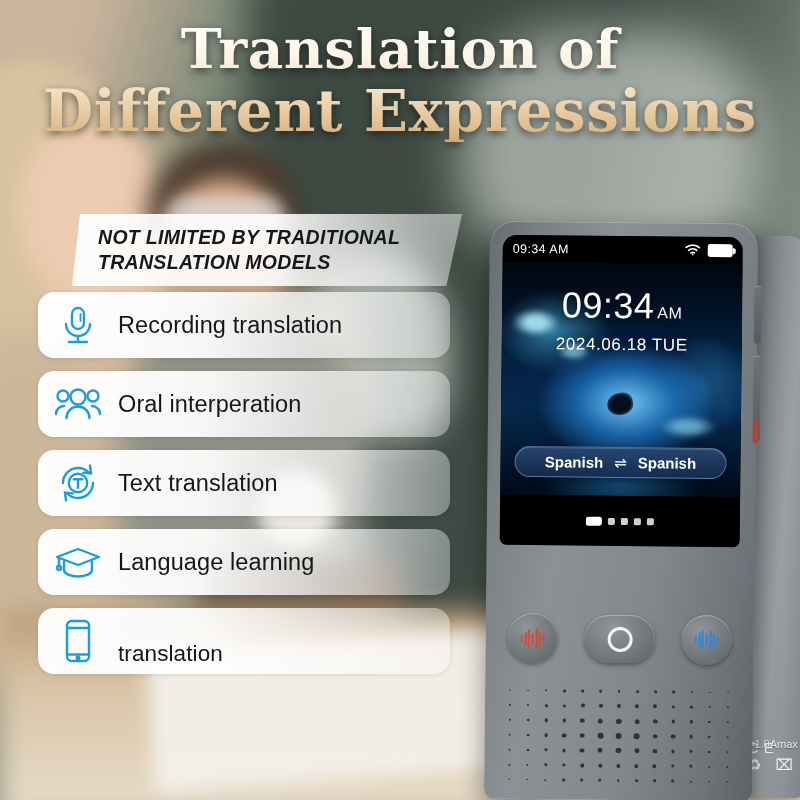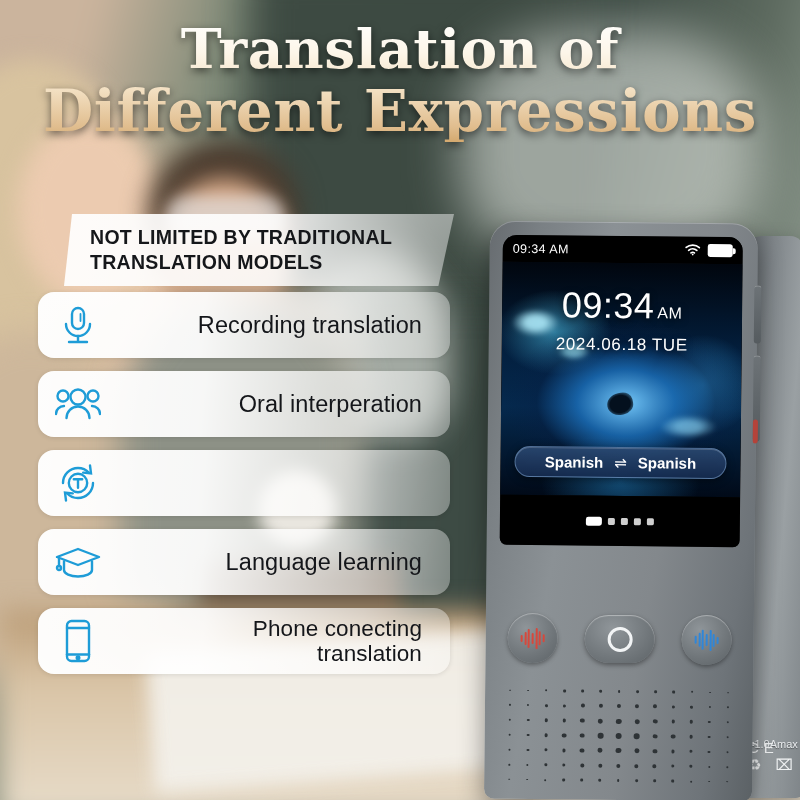--- a/index.html
+++ b/index.html
@@ -51,43 +51,43 @@
     letter-spacing:.5px;
     background:linear-gradient(180deg,#ffffff 0%,#fdf6e9 28%,#f3e0c2 58%,#e0bd8e 88%,#d4a96f 100%);
     -webkit-background-clip:text; background-clip:text;
     -webkit-text-fill-color:transparent; color:transparent;
     filter:drop-shadow(0 3px 4px rgba(0,0,0,.55));
   }
   #title .l2{ display:block; font-size:58px; }
 
   
   #subbanner{
-    position:absolute; left:64px; top:214px; width:390px; height:72px; z-index:13;
+    position:absolute; left:72px; top:214px; width:390px; height:72px; z-index:13;
     background:linear-gradient(95deg, rgba(255,255,255,.93) 0%, rgba(255,255,255,.88) 55%, rgba(255,255,255,.42) 100%);
     clip-path:polygon(8px 0, 100% 0, 96% 100%, 0 100%);
-    display:flex; align-items:center;
+    display:flex; align-items:center;font-style:italic;
   }
   #subbanner .txt{
     padding-left:26px; font-size:19.5px; font-weight:bold; line-height:25px;
     color:#15171a; letter-spacing:.3px;
   }
 
   
   #features{ position:absolute; left:38px; top:292px; width:412px; z-index:13; }
   .frow{
     position:relative; height:66px; margin-bottom:13px;
     background:linear-gradient(96deg, rgba(255,255,255,.97) 0%, rgba(255,255,255,.93) 40%, rgba(255,255,255,.62) 78%, rgba(255,255,255,.34) 100%);
     border-radius:16px;
     display:flex; align-items:center;
     box-shadow:0 1px 5px rgba(0,0,0,.10);
   }
   .frow .ico{ width:80px; display:flex; align-items:center; justify-content:center; flex:0 0 80px; }
   .frow .ico svg{ display:block; }
   .frow .lbl{
-    flex:1; text-align:right; padding-right:28px;
+    flex:1; text-align:left; padding-right:28px;
     font-size:23.5px; color:#14161a; line-height:25px; letter-spacing:.1px;
   }
   .frow .lbl.two{ font-size:22.5px; line-height:25px; }
 
   
   #device{
     position:absolute; left:487px; top:222px; width:268px; height:578px; z-index:14;
     border-radius:26px 26px 10px 10px;
     background:linear-gradient(100deg,#676c70 0%, #7a8084 14%, #8b9195 34%, #83888c 62%, #6e7479 86%, #5b6165 100%);
     box-shadow:0 10px 26px rgba(0,0,0,.42), inset 0 1px 0 rgba(255,255,255,.25);
@@ -283,20 +283,21 @@
     <span class="ico">
       <svg width="42" height="42" viewBox="0 0 42 42" fill="none" stroke="#1e9cd7" stroke-width="2.4" stroke-linecap="round">
         <path d="M6 21a15 15 0 0 1 15-15 15 15 0 0 1 11 4.8"></path>
         <path d="M36 21a15 15 0 0 1-15 15A15 15 0 0 1 10 31.2"></path>
         <path d="M33 3.5l1 7.8-7.8-.7"></path>
         <path d="M9 38.5l-1-7.8 7.8.7"></path>
         <circle cx="21" cy="21" r="9.2"></circle>
         <path d="M16.8 17.2h8.4M21 17.2v8.6"></path>
       </svg>
     </span>
+    <span class="lbl">Text  translation</span>
   </div>
 
   <div class="frow">
     <span class="ico">
       <svg width="48" height="38" viewBox="0 0 48 38" fill="none" stroke="#1e9cd7" stroke-width="2.4" stroke-linecap="round" stroke-linejoin="round">
         <path d="M24 6 3 14l21 8 21-8z"></path>
         <path d="M10 18.5V27c0 3.6 6.3 6.5 14 6.5s14-2.9 14-6.5v-8.5"></path>
         <path d="M5 15v8"></path>
         <circle cx="5" cy="25" r="2"></circle>
       </svg>
@@ -308,21 +309,21 @@
   <div class="frow">
     <span class="ico">
       <svg width="30" height="44" viewBox="0 0 30 44" fill="none" stroke="#1e9cd7" stroke-width="2.4" stroke-linecap="round">
         <rect x="4" y="2" width="22" height="40" rx="4.5"></rect>
         <line x1="4" y1="9" x2="26" y2="9"></line>
         <line x1="4" y1="35.5" x2="26" y2="35.5"></line>
         <circle cx="15" cy="38.7" r="1.3" fill="#1e9cd7"></circle>
       </svg>
     </span>
     <span class="lbl two">
-      <span>Phone conecting</span><br>
+      <br>
       <span>translation</span>
     </span>
   </div>
 
 </div>
 
 <div id="device2">
   <div class="cert">=1.0Amax</div>
   <div class="certsym">CE ♻ ⌧</div>
 </div>

